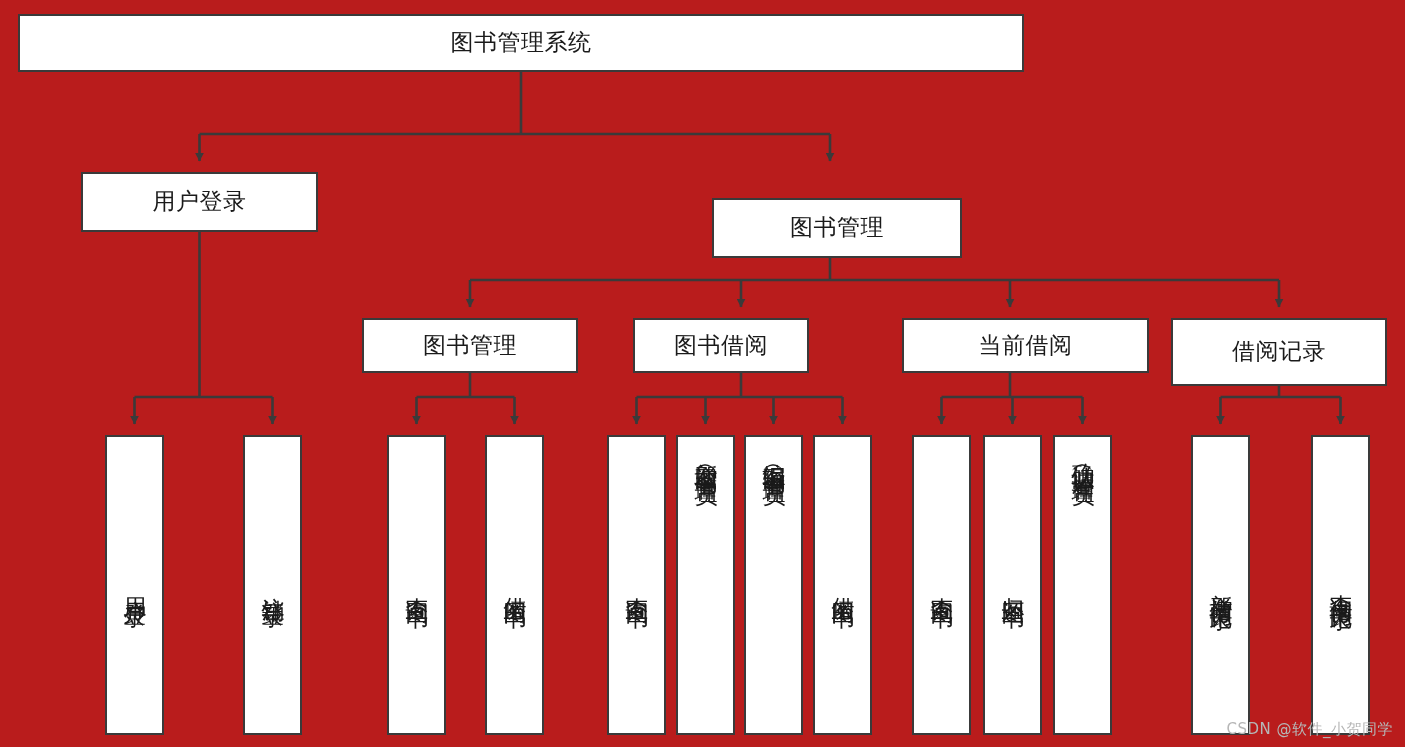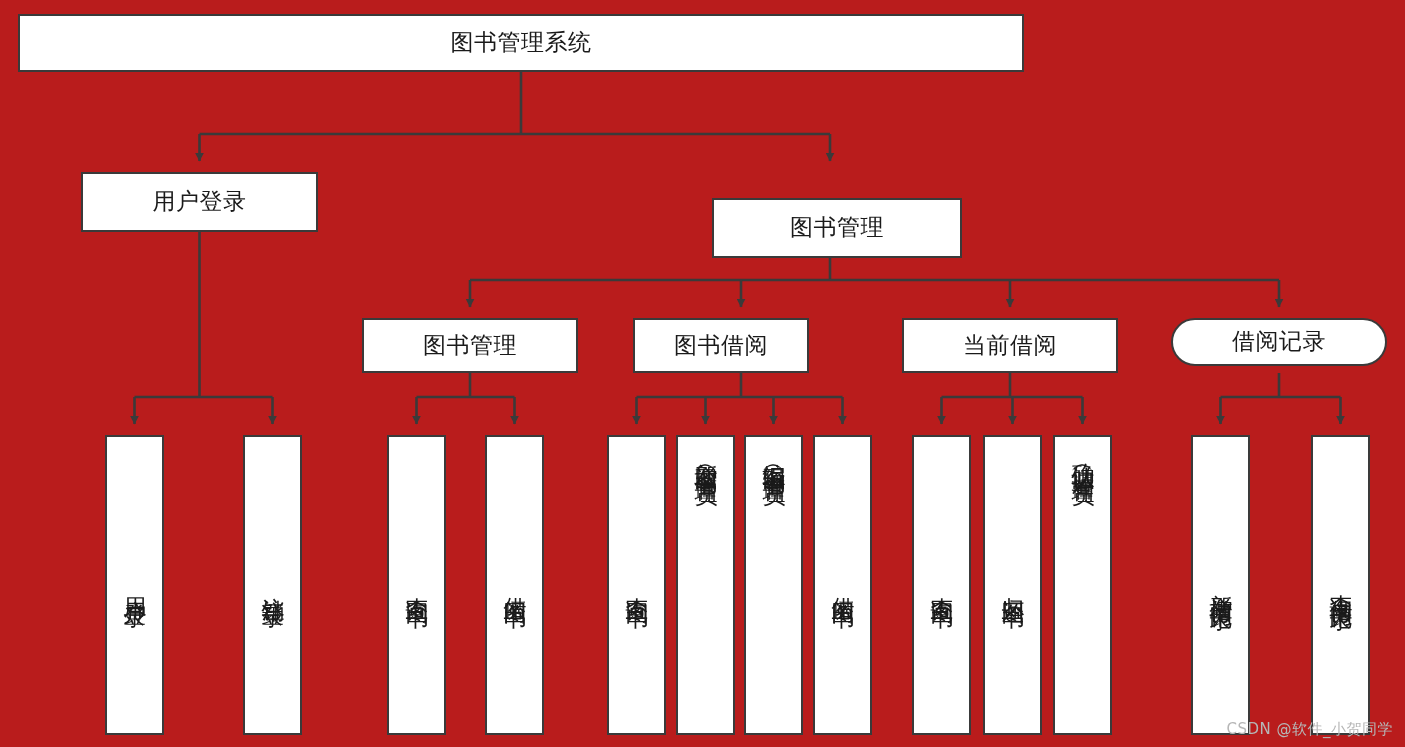--- a/index.html
+++ b/index.html
@@ -131,24 +131,24 @@
       </div>
       <div class="node horizontal" style="left: 712px; top: 172px; width: 250px; height: 60px; margin-top: 26px;">
         <span class="node-label">图书管理</span>
       </div>
       <div class="node horizontal" style="left: 362px; top: 318px; width: 216px; height: 55px;">
         <span class="node-label">图书管理</span>
       </div>
       <div class="node horizontal" style="left: 633px; top: 318px; width: 176px; height: 55px;">
         <span class="node-label">图书借阅</span>
       </div>
-      <div class="node horizontal" style="left: 902px; top: 318px; width: 216px; height: 55px;">
+      <div class="node horizontal" style="left: 902px; top: 318px; width: 247px; height: 55px;">
         <span class="node-label">当前借阅</span>
       </div>
-      <div class="node horizontal" style="left: 1171px; top: 318px; width: 216px; height: 48px; border-radius: 25px;">
+      <div class="node horizontal" style="left: 1171px; top: 318px; width: 216px; height: 68px;">
         <span class="node-label">借阅记录</span>
       </div>
       <div class="node vertical centered" style="left: 105px; top: 435px; width: 59px; height: 300px;">
         <span class="node-label">用户登录</span>
       </div>
       <div class="node vertical centered" style="left: 243px; top: 435px; width: 59px; height: 300px;">
         <span class="node-label">注销登录</span>
       </div>
       <div class="node vertical centered" style="left: 387px; top: 435px; width: 59px; height: 300px;">
         <span class="node-label">查询图书</span>

